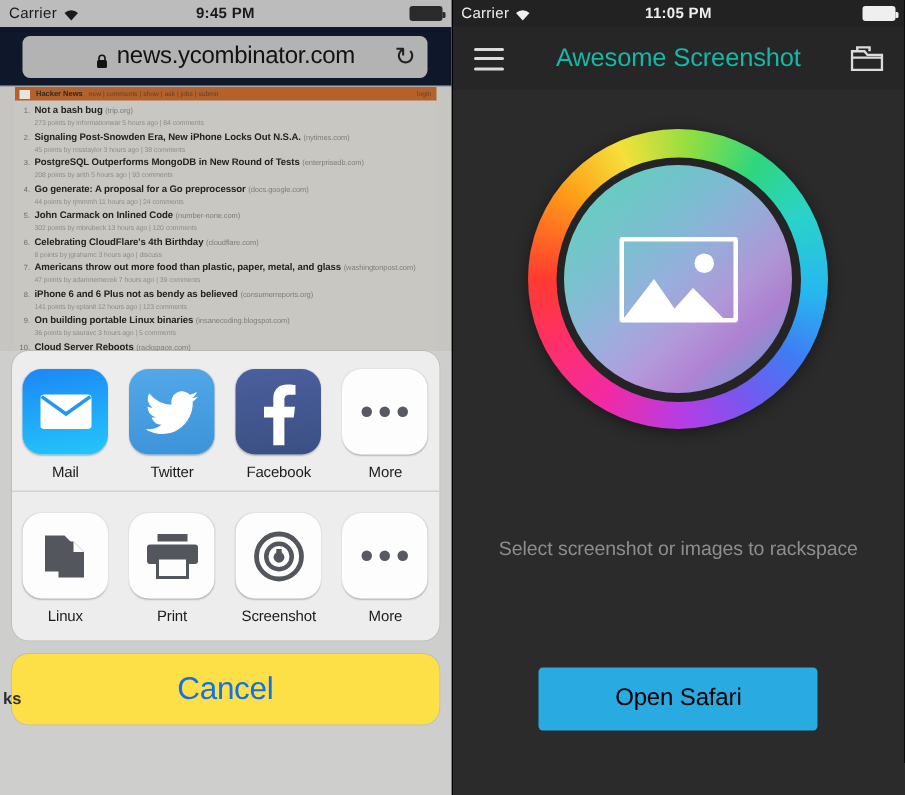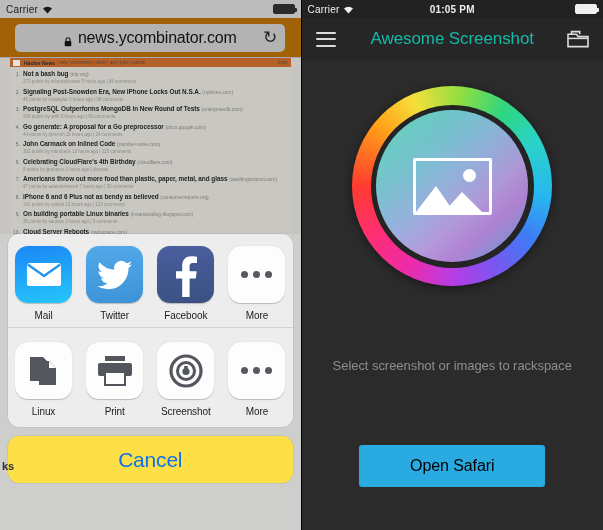--- a/index.html
+++ b/index.html
@@ -32,21 +32,21 @@
   .batt{
     width:22px; height:10px; border:1px solid #2b2b2b; border-radius:2px;
     position:relative; background:#2b2b2b;
   }
   .batt:after{
     content:""; position:absolute; right:-3px; top:3px;
     width:2px; height:4px; background:#2b2b2b; border-radius:0 1px 1px 0;
   }
 
   .safari-bar{
-    height:40px; background:#a16207;
+    height:40px; background:#0f172a;
     display:flex; align-items:center; justify-content:center;
     border-bottom:1px solid #a8a8a8; position:relative;
   }
   .urlfield{
     display:flex; align-items:center; justify-content:center; gap:6px;
     width:270px; height:28px; background:#b3b3b3; border-radius:5px;
     position:relative;
   }
   .lock{ width:8px; height:10px; position:relative; flex:0 0 auto; }
   .urltext{ font-size:16px; color:#121212; letter-spacing:-.2px; }
@@ -220,20 +220,21 @@
 
     <div class="statusbar">
       <div class="sb-left">
         <span class="sb-carrier">Carrier</span>
         <span class="wifi">
           <svg width="11" height="9" viewBox="0 0 11 9">
               <path d="M5.5 8.6 L1 3.6 A6.6 6.6 0 0 1 10 3.6 Z" fill="#1a1a1a"></path>
             </svg>
         </span>
       </div>
+      <div class="sb-time">9:45 PM</div>
       <div class="sb-right">
         <span class="batt"></span>
       </div>
     </div>
 
     <div class="safari-bar">
       <div class="urlfield">
         <span class="lock">
           <svg width="8" height="10" viewBox="0 0 8 10">
               <path d="M2 4V2.8a2 2 0 0 1 4 0V4" fill="none" stroke="#121212" stroke-width="1.1"></path>
@@ -429,21 +430,21 @@
 
     <div class="statusbar dark">
       <div class="sb-left">
         <span class="sb-carrier">Carrier</span>
         <span class="wifi">
           <svg width="11" height="9" viewBox="0 0 11 9">
               <path d="M5.5 8.6 L1 3.6 A6.6 6.6 0 0 1 10 3.6 Z" fill="#efefef"></path>
             </svg>
         </span>
       </div>
-      <div class="sb-time">01:05 PM</div>
+      <div class="sb-time">11:05 PM</div>
       <div class="sb-right">
         <span class="batt"></span>
       </div>
     </div>
 
     <div class="navbar">
       <div class="hamburger">
           <i></i>
           <i></i>
           <i></i>

